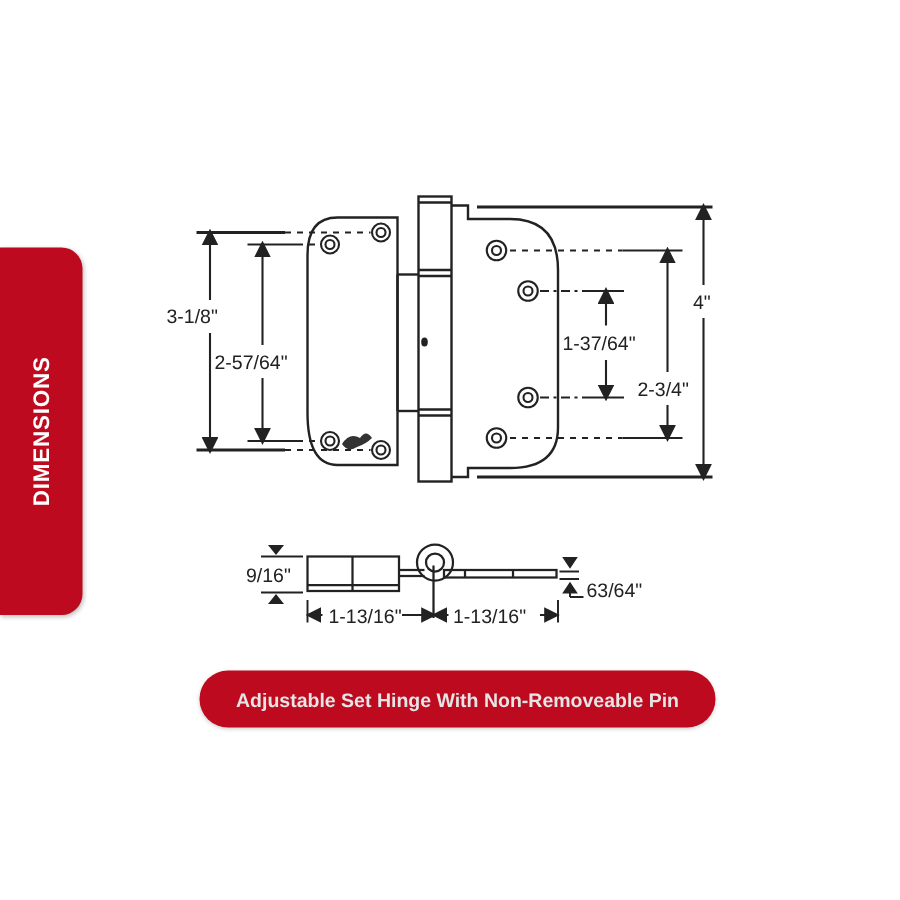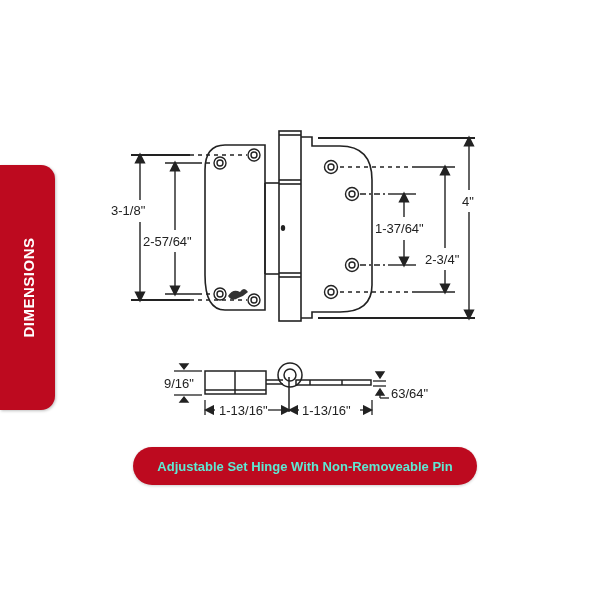--- a/index.html
+++ b/index.html
@@ -15,21 +15,21 @@
     transform: rotate(-90deg); white-space: nowrap; font-family: "Liberation Sans", sans-serif;
   }
   .diagram { position: absolute; left: 0; top: 0; width: 600px; height: 600px; }
   .dim-text { font-family: "Liberation Sans", sans-serif; font-size: 13px; fill: #222; }
   .caption-pill {
     position: absolute; left: 133px; top: 447px; width: 344px; height: 38px;
     background: #bd0a1f; border-radius: 19px;
     box-shadow: 0 1px 3px rgba(0,0,0,0.2);
     display: flex; align-items: center; justify-content: center;
   }
-  .caption-text { color: #5eead4; font-weight: bold; font-size: 13px; font-family: "Liberation Sans", sans-serif; }
+  .caption-text { color: #e5e5e5; font-weight: bold; font-size: 13px; font-family: "Liberation Sans", sans-serif; }
 </style>
 </head>
 <body>
 
 <svg class="diagram" viewBox="0 0 600 600" xmlns="http://www.w3.org/2000/svg">
   <defs>
     <marker id="arr" markerWidth="8" markerHeight="8" refX="4" refY="4" orient="auto-start-reverse">
       <path d="M0,0 L8,4 L0,8 Z" fill="#222"></path>
     </marker>
   </defs>

